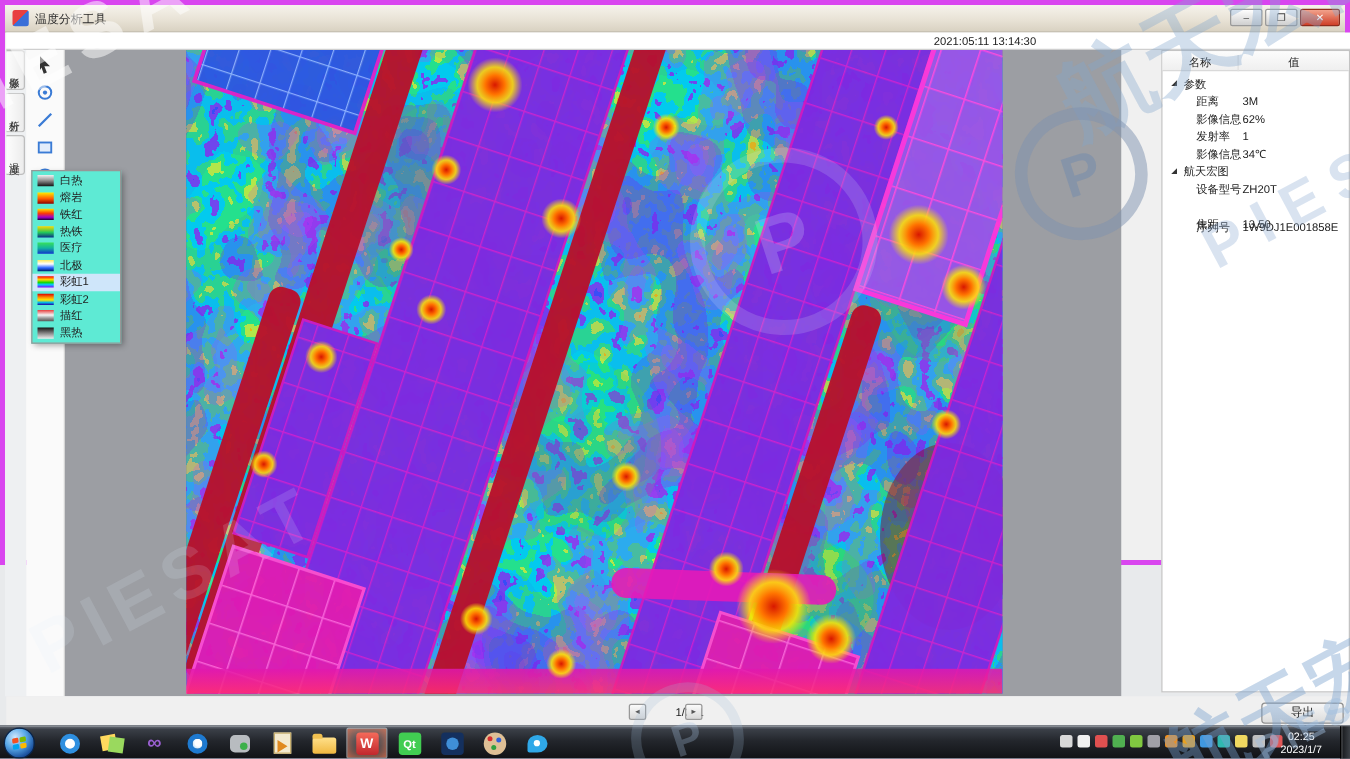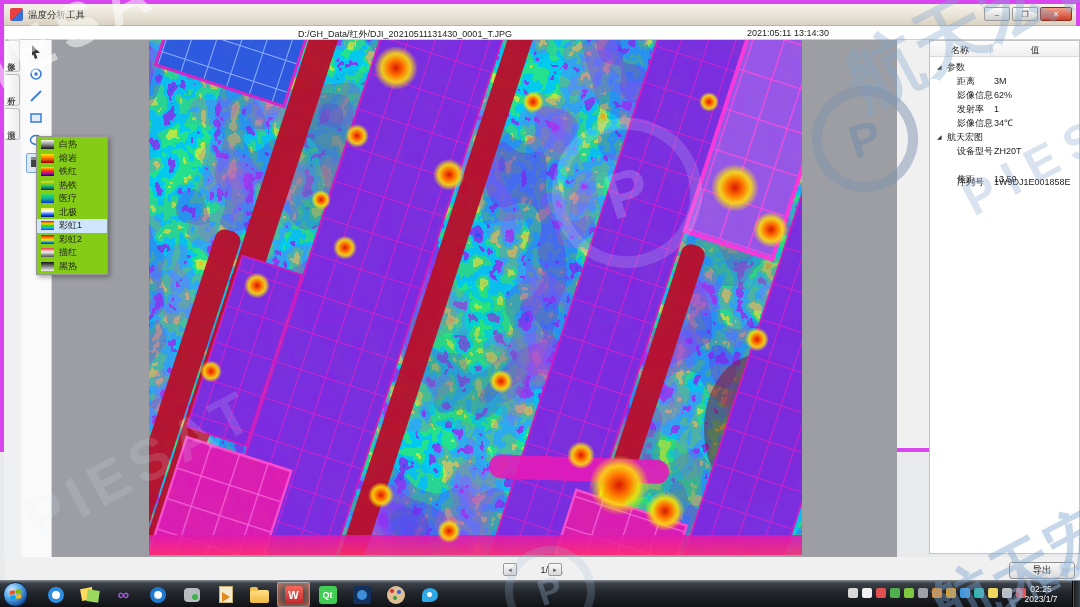--- a/index.html
+++ b/index.html
@@ -33,21 +33,21 @@
   
   #toolbar { position:absolute; left:17px; top:36px; width:31px; height:517px; background:#fafafa; border-right:1px solid #d5d5d5; }
   .tool { position:absolute; left:5px; width:20px; height:20px; display:flex; align-items:center; justify-content:center; border-radius:2px; }
   .tool.open { background:#dceaf8; border:1px solid #7aa8d8; }
 
   
   #canvas { position:absolute; left:48px; top:36px; width:845px; height:517px; background:#9c9ea3; overflow:hidden; }
   #thermal { position:absolute; left:97px; top:0; width:653px; height:515px; }
 
   
-  #palette-popup { position:absolute; left:32px; top:132px; width:72px; height:139px; background:#84cc16;
+  #palette-popup { position:absolute; left:21px; top:132px; width:72px; height:139px; background:#5eead4;
     border:1px solid #979797; box-shadow:2px 2px 5px rgba(0,0,0,.35); z-index:60; padding-top:1px; }
   .pal-item { height:13.5px; display:flex; align-items:center; gap:5px; padding-left:4px; }
   .pal-item.selected { background:#cfe6fa; }
   .sw { width:13px; height:9px; flex:0 0 13px; }
   .sw0{background:linear-gradient(180deg,#f2f2f2,#9a9a9a 45%,#141414);}
   .sw1{background:linear-gradient(180deg,#ffec00,#ff5a00 55%,#8a0000);}
   .sw2{background:linear-gradient(180deg,#ffe400,#ff3c00 40%,#a400c8 75%,#1a0033);}
   .sw3{background:linear-gradient(180deg,#ffd800,#22c85a 55%,#0a2a8a);}
   .sw4{background:linear-gradient(180deg,#37e05a,#11b3a0 50%,#1133cc);}
   .sw5{background:linear-gradient(180deg,#ffe85a,#ffffff 35%,#2a66ff 70%,#001a66);}
@@ -148,21 +148,20 @@
 
     <div id="titlebar">
       <div id="app-icon"></div>
       <div id="title-text">温度分析工具</div>
       <div class="winbtn" id="btn-min">–</div>
       <div class="winbtn" id="btn-max">❐</div>
       <div class="winbtn" id="btn-close">✕</div>
     </div>
 
     <div id="pathbar">
-      <div id="file-path">D:/GH_Data/红外/DJI_20210511131430_0001_T.JPG</div>
       <div id="capture-time">2021:05:11 13:14:30</div>
     </div>
 
     <div id="side-tabs">
       <div class="vtab" style="top:0">影像</div>
       <div class="vtab" style="top:34px">分析</div>
       <div class="vtab" style="top:68px">温度</div>
     </div>
 
     <div id="toolbar">

